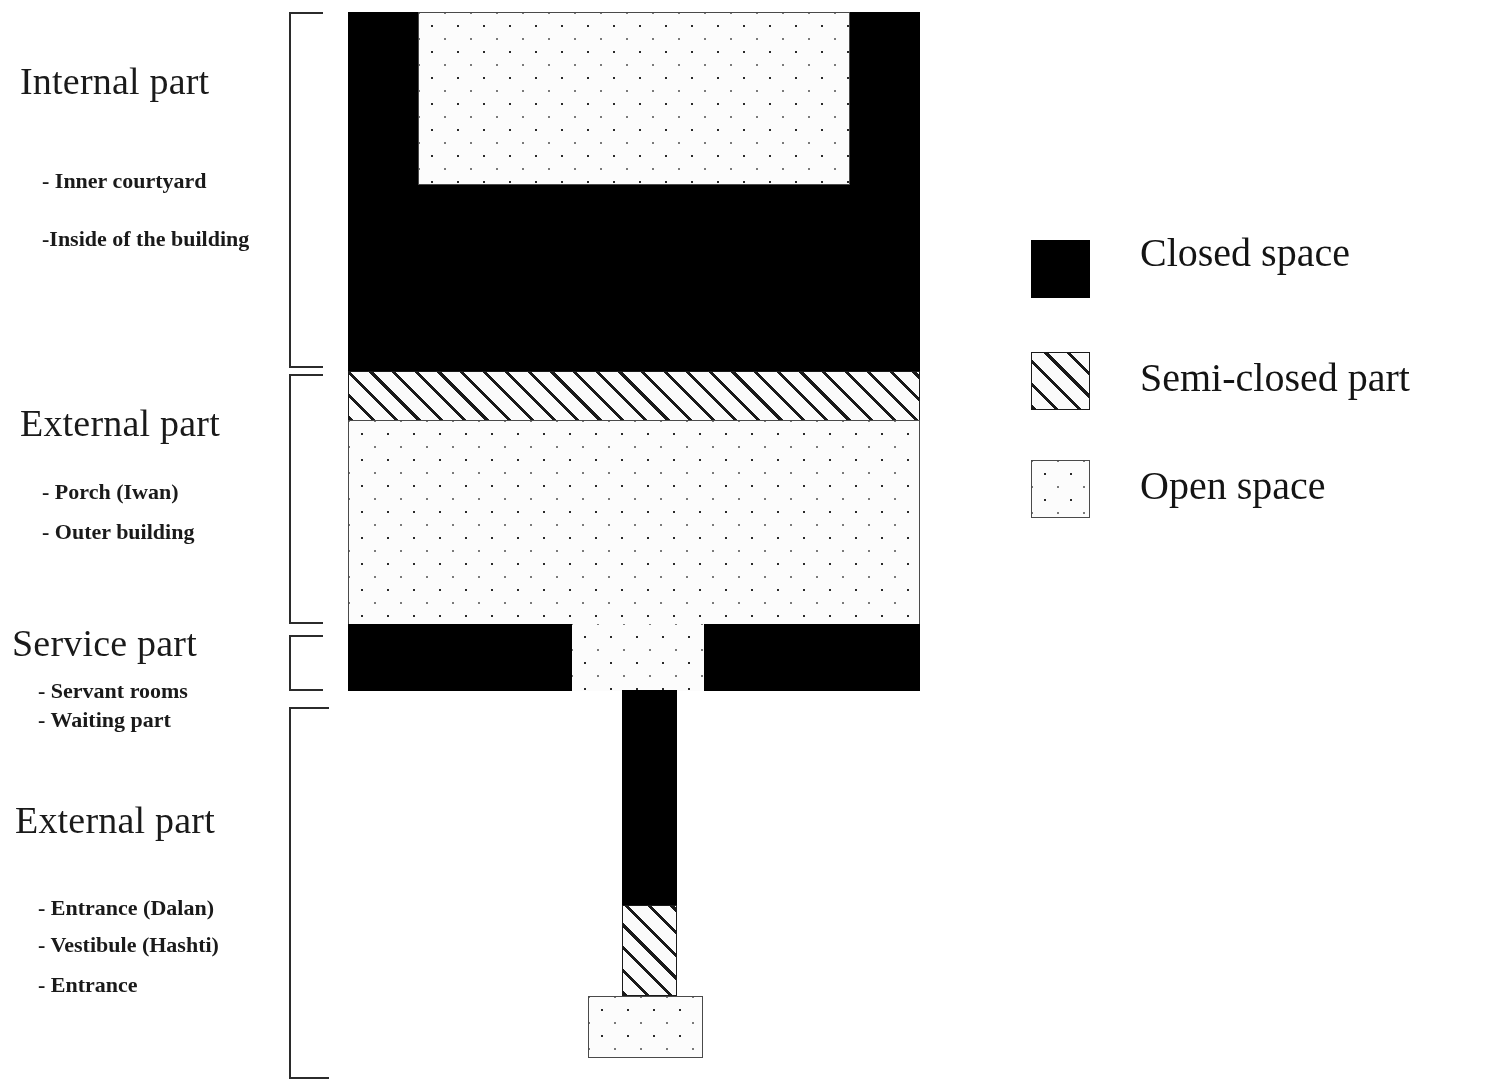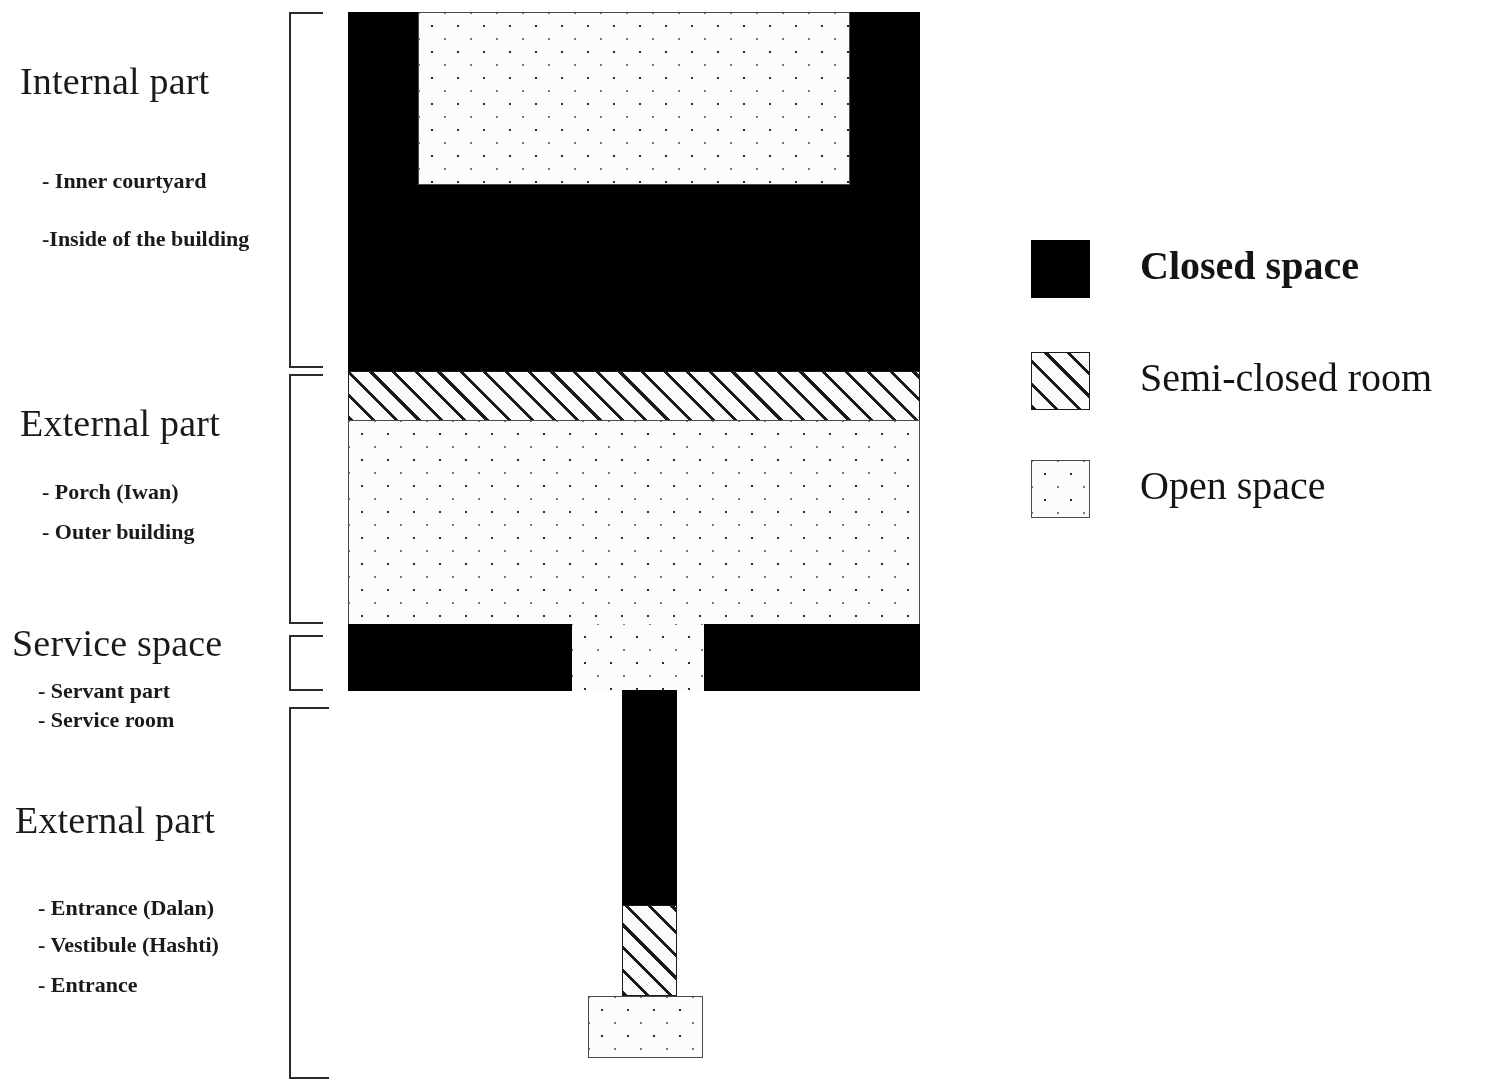--- a/index.html
+++ b/index.html
@@ -100,23 +100,23 @@
 <div id="page">
 
   <div class="section-title" style="left:20px; top:62px;">Internal part</div>
   <div class="bullet" style="left:42px; top:168px;">- Inner courtyard</div>
   <div class="bullet" style="left:42px; top:209px;margin-top:17px;">-Inside of the building</div>
 
   <div class="section-title" style="left:20px; top:404px;">External part</div>
   <div class="bullet" style="left:42px; top:479px;font-family:Liberation Serif, serif;">- Porch (Iwan)</div>
   <div class="bullet" style="left:42px; top:519px;">- Outer building</div>
 
-  <div class="section-title" style="left:12px; top:624px;">Service space</div>
-  <div class="bullet" style="left:38px; top:678px;">- Servant part</div>
-  <div class="bullet" style="left:38px; top:707px;">- Service room</div>
+  <div class="section-title" style="left:12px; top:624px;">Service part</div>
+  <div class="bullet" style="left:38px; top:678px;">- Servant rooms</div>
+  <div class="bullet" style="left:38px; top:707px;">- Waiting part</div>
 
   <div class="section-title" style="left:15px; top:801px;">External part</div>
   <div class="bullet" style="left:38px; top:895px;">- Entrance (Dalan)</div>
   <div class="bullet" style="left:38px; top:932px;">- Vestibule (Hashti)</div>
   <div class="bullet" style="left:38px; top:972px;">- Entrance</div>
 
   <div class="bracket" style="left:289px; top:12px; width:34px; height:356px;"></div>
   <div class="bracket" style="left:289px; top:374px; width:34px; height:250px;"></div>
   <div class="bracket" style="left:289px; top:635px; width:34px; height:56px;"></div>
   <div class="bracket" style="left:289px; top:707px; width:40px; height:372px;"></div>
@@ -134,21 +134,21 @@
   <div class="blk closed" style="left:348px; top:624px; width:224px; height:67px;"></div>
   <div class="blk closed" style="left:704px; top:624px; width:216px; height:67px;"></div>
 
   <div class="blk closed" style="left:622px; top:690px; width:55px; height:215px;"></div>
 
   <div class="blk semi" style="left:622px; top:905px; width:55px; height:91px;"></div>
 
   <div class="blk open" style="left:588px; top:996px; width:115px; height:62px;"></div>
 
   <div class="legend-swatch closed" style="left:1031px; top:240px;"></div>
-  <div class="legend-label" style="left:1140px; top:246px;font-weight:bold;">Closed space</div>
+  <div class="legend-label" style="left:1140px; top:233px;">Closed space</div>
 
   <div class="legend-swatch semi" style="left:1031px; top:352px;"></div>
-  <div class="legend-label" style="left:1140px; top:358px;">Semi-closed room</div>
+  <div class="legend-label" style="left:1140px; top:358px;">Semi-closed part</div>
 
   <div class="legend-swatch open" style="left:1031px; top:460px;"></div>
   <div class="legend-label" style="left:1140px; top:466px;">Open space</div>
 
 </div>
 
 </body></html>

